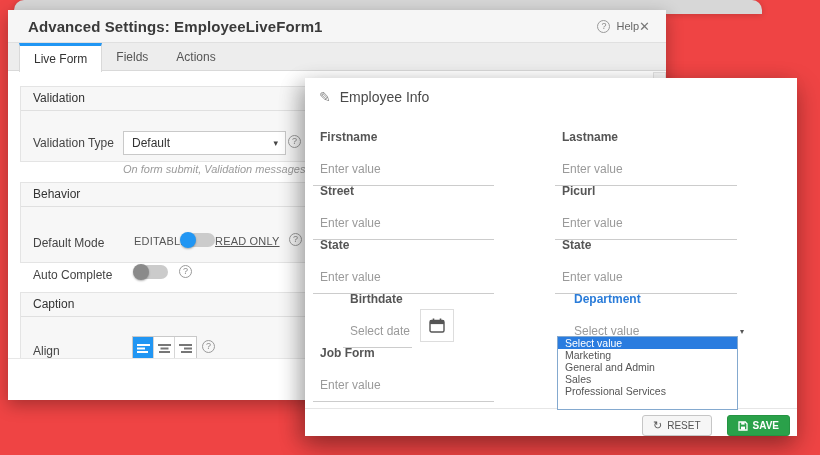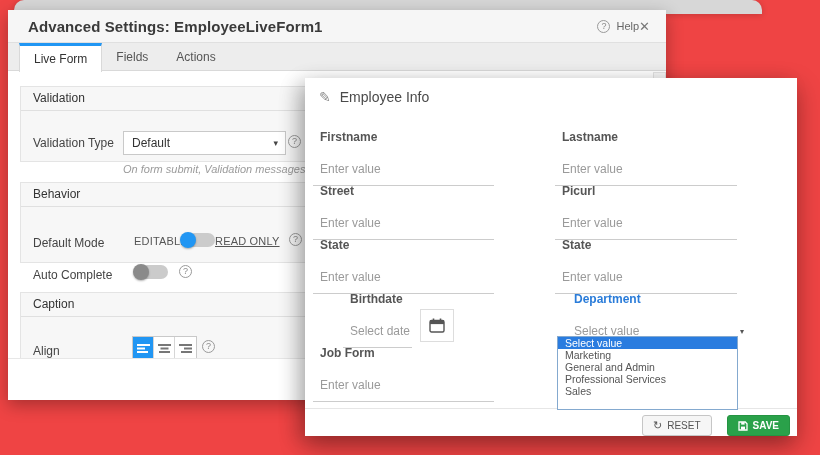--- a/index.html
+++ b/index.html
@@ -278,22 +278,22 @@
 
     <div class="field f-jobtitle">
       <div class="f-label">Job Form</div>
       <div class="f-input"><span>Enter value</span></div>
     </div>
 
     <div class="dropdown">
       <div class="opt selected">Select value</div>
       <div class="opt">Marketing</div>
       <div class="opt">General and Admin</div>
+      <div class="opt">Sales</div>
       <div class="opt">Professional Services</div>
-      <div class="opt">Sales</div>
     </div>
 
     <div class="panel-footer">
       <button class="btn btn-reset">
         <span class="r-icon">↻</span>
         <span>RESET</span>
       </button>
       <button class="btn btn-save">
         <svg width="10" height="10">
           <path d="M1 1 h6.3 L9 2.7 V9 H1 Z" fill="none" stroke="#fff" stroke-width="1.3"></path>

